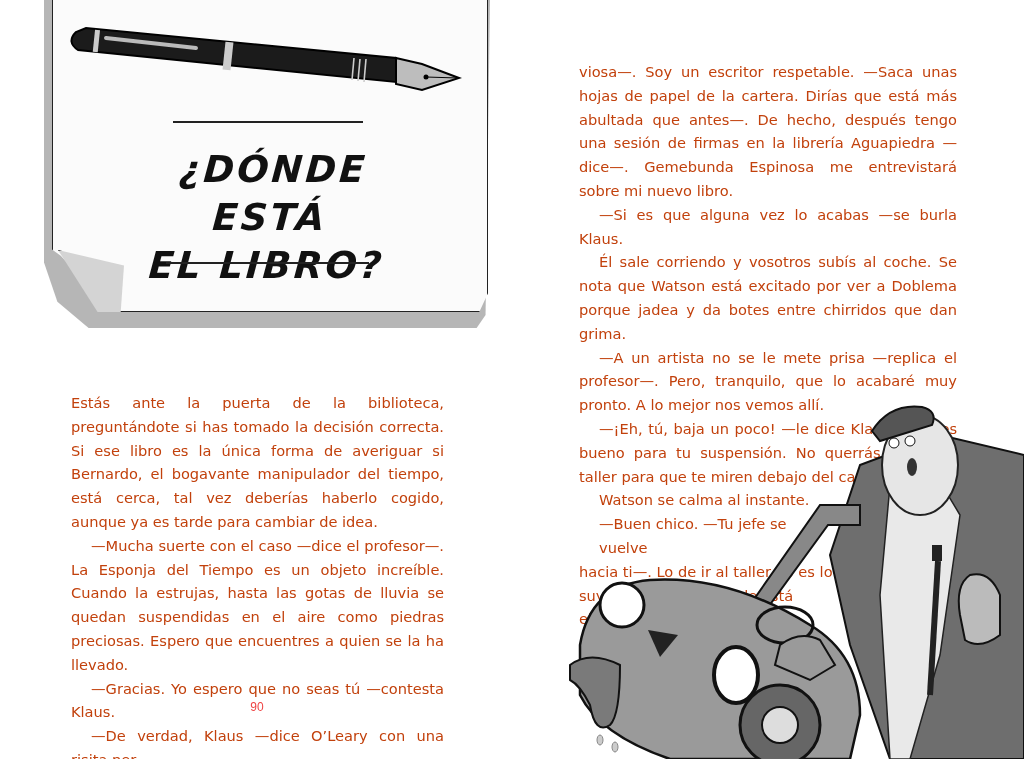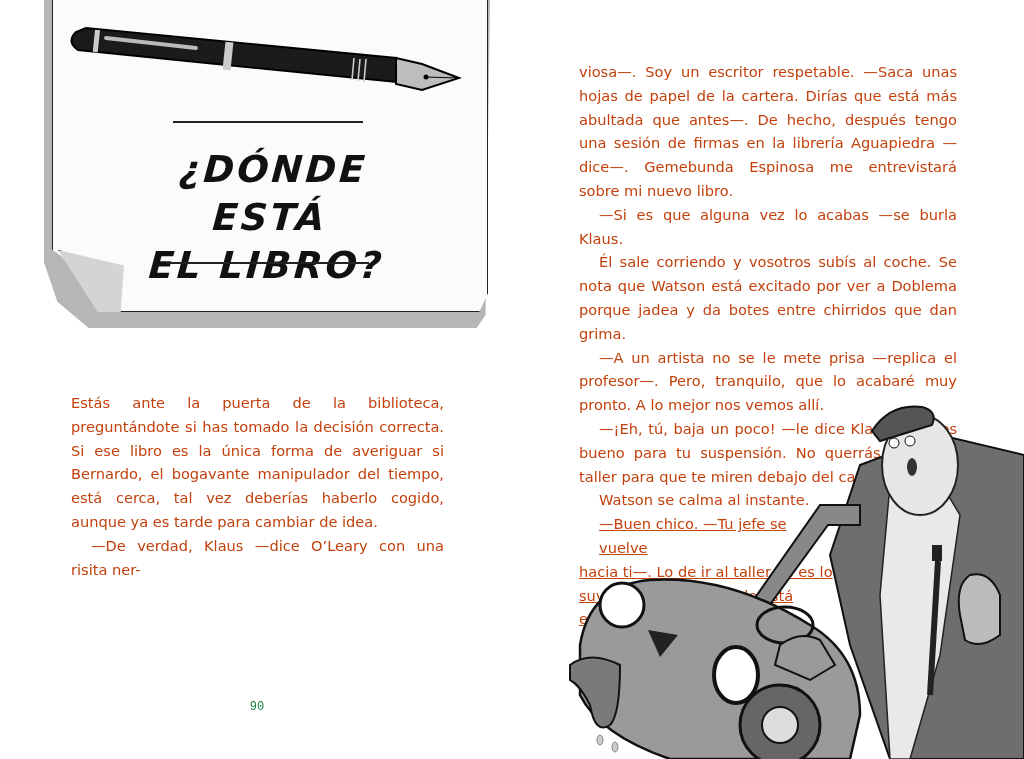--- a/index.html
+++ b/index.html
@@ -51,26 +51,26 @@
   .text-block {
     position: absolute;
     font-family: "DejaVu Sans", sans-serif;
     font-size: 14.6px; line-height: 23.8px; color: #c2410c;
     text-align: justify;
   }
   .left-text { left: 71px; top: 391px; width: 373px; }
   .right-text { left: 579px; top: 60px; width: 378px; }
   .para { text-indent: 0; }
   .para.indent { text-indent: 20px; }
-  .narrow { width: 255px; text-decoration: underline; }
+  .narrow { width: 255px; }
   .para .line { display: block; }
 
   .page-number {
     position: absolute; left: 245px; top: 700px; width: 24px;
-    text-align: center; font-family: Liberation Mono, monospace; font-size: 12px; color: #15803d;
+    text-align: center; font-family: Liberation Sans, sans-serif; font-size: 12px; color: #ef4444;
   }
 
   .illustration { position: absolute; left: 560px; top: 395px; width: 464px; height: 364px; }
 </style>
 </head>
 <body>
 
 <div class="page page-left">
   <div class="note-shadow"></div>
   <div class="note"></div>
@@ -93,20 +93,22 @@
 
   <div class="rule rule-top"></div>
   <div class="chapter-title">
     <div>¿DÓNDE ESTÁ</div>
     <div>EL LIBRO?</div>
   </div>
   <div class="rule rule-bottom"></div>
 
   <div class="text-block left-text">
     <p class="para">Estás ante la puerta de la biblioteca, preguntándote si has tomado la decisión correcta. Si ese libro es la única forma de averiguar si Bernardo, el bogavante manipulador del tiempo, está cerca, tal vez deberías haberlo cogido, aunque ya es tarde para cambiar de idea.</p>
+    <p class="para indent">—Mucha suerte con el caso —dice el profesor—. La Esponja del Tiempo es un objeto increíble. Cuando la estrujas, hasta las gotas de lluvia se quedan suspendidas en el aire como piedras preciosas. Espero que encuentres a quien se la ha llevado.</p>
+    <p class="para indent">—Gracias. Yo espero que no seas tú —contesta Klaus.</p>
     <p class="para indent">—De verdad, Klaus —dice O’Leary con una risita ner-</p>
   </div>
 
   <div class="page-number">90</div>
 </div>
 
 <div class="page page-right"></div>
 
 <div class="text-block right-text">
   <p class="para">viosa—. Soy un escritor respetable. —Saca unas hojas de papel de la cartera. Dirías que está más abultada que antes—. De hecho, después tengo una sesión de firmas en la librería Aguapiedra —dice—. Gemebunda Espinosa me entrevistará sobre mi nuevo libro.</p>

